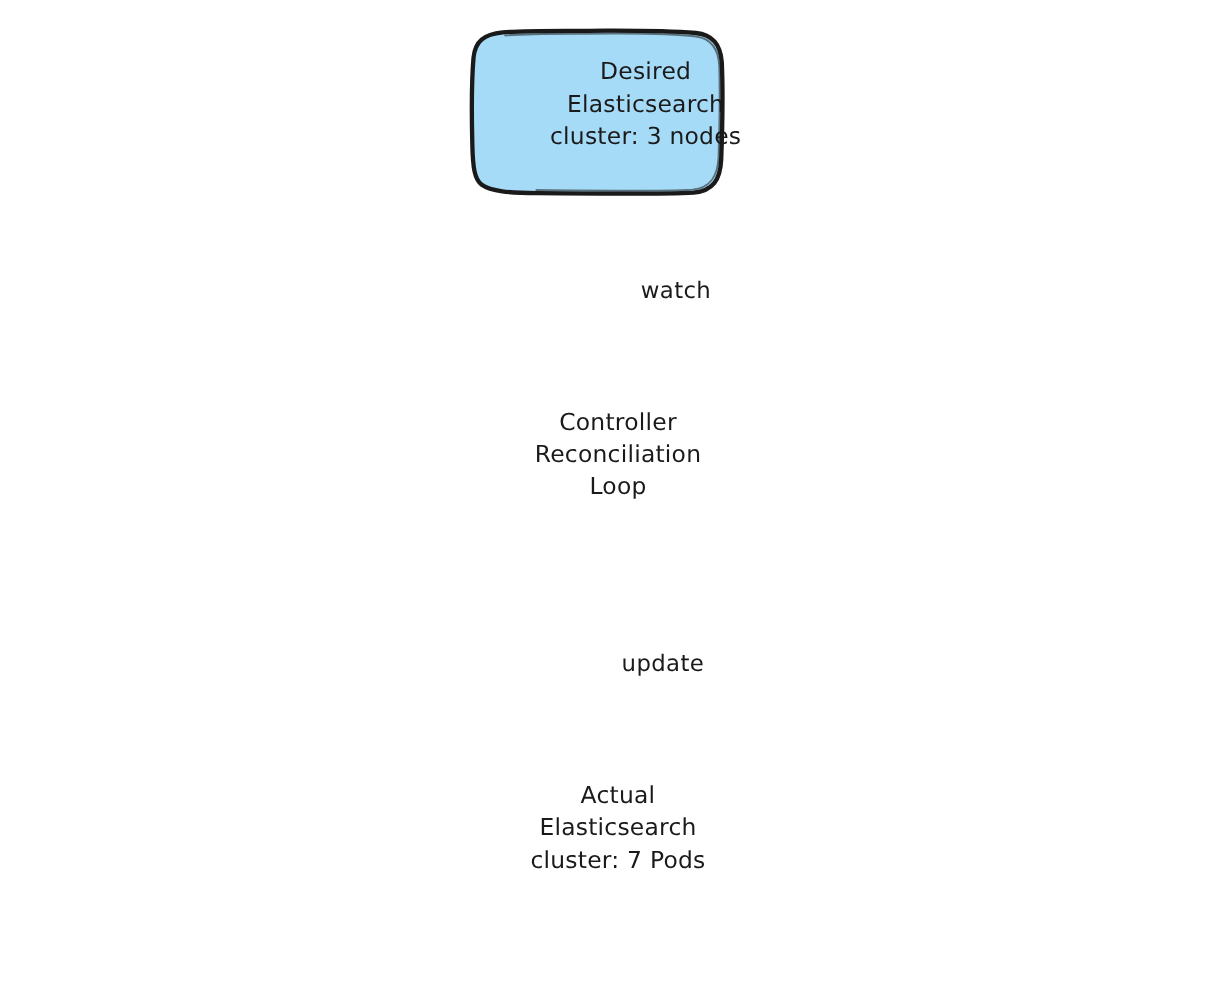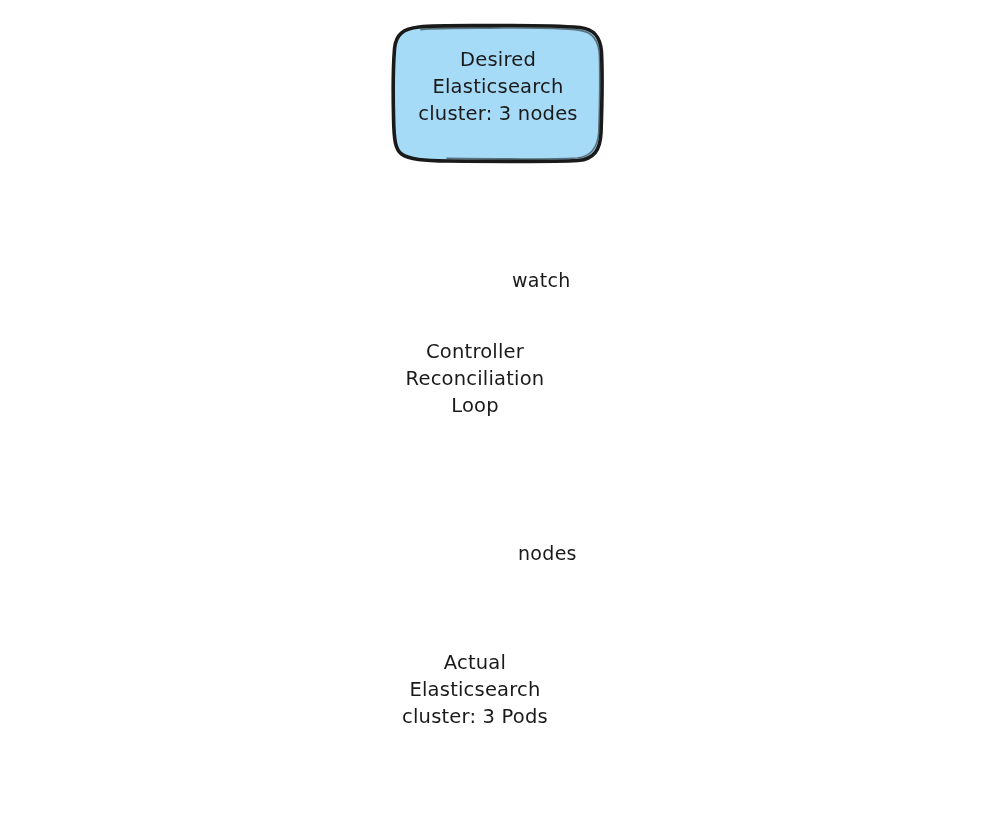--- a/index.html
+++ b/index.html
@@ -24,20 +24,21 @@
   .node-label {
     position: absolute;
     text-align: center;
     color: #1a1a1a;
     font-family: "DejaVu Sans", sans-serif;
     line-height: 1.38;
     letter-spacing: 0.2px;
     white-space: pre-line;
     pointer-events: none;
     user-select: none;
+    margin-left: 40px;
   }
   .edge-label {
     position: absolute;
     color: #1a1a1a;
     font-family: "DejaVu Sans", sans-serif;
     font-size: 19px;
     letter-spacing: 0.3px;
     white-space: nowrap;
     user-select: none;
   }
@@ -46,21 +47,21 @@
     font-size: 19.5px;
   }
   #controller-label {
     left: 375px; top: 339px; width: 200px;
     font-size: 19.5px;
   }
   #actual-label {
     left: 370px; top: 650px; width: 210px;
     font-size: 19.5px;
   }
-  #watch-label { left: 512px; top: 231px; margin-top: 38px; }
+  #watch-label { left: 534px; top: 231px; }
   #update-label { left: 518px; top: 542px; }
 </style>
 </head>
 <body>
 
 
 
 <svg id="canvas" viewBox="0 0 1008 818" xmlns="http://www.w3.org/2000/svg">
 
   <g>
@@ -155,20 +156,20 @@
 <div class="node-label" id="desired-label">Desired
 Elasticsearch
 cluster: 3 nodes</div>
 
 <div class="node-label" id="controller-label">Controller
 Reconciliation
 Loop</div>
 
 <div class="node-label" id="actual-label">Actual
 Elasticsearch
-cluster: 3 Pods</div>
+cluster: 7 Pods</div>
 
 <div class="edge-label" id="watch-label">watch</div>
 
-<div class="edge-label" id="update-label">nodes</div>
+<div class="edge-label" id="update-label">update</div>
 
 
 
 
 </body></html>

